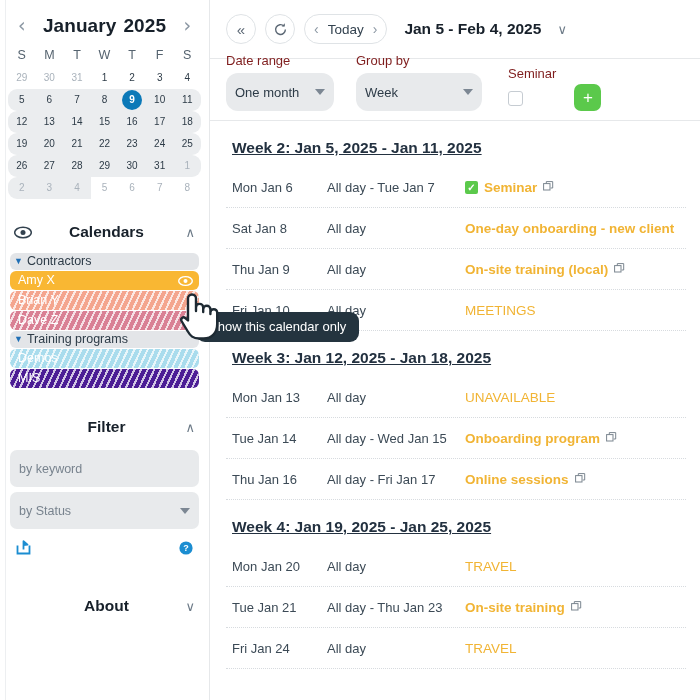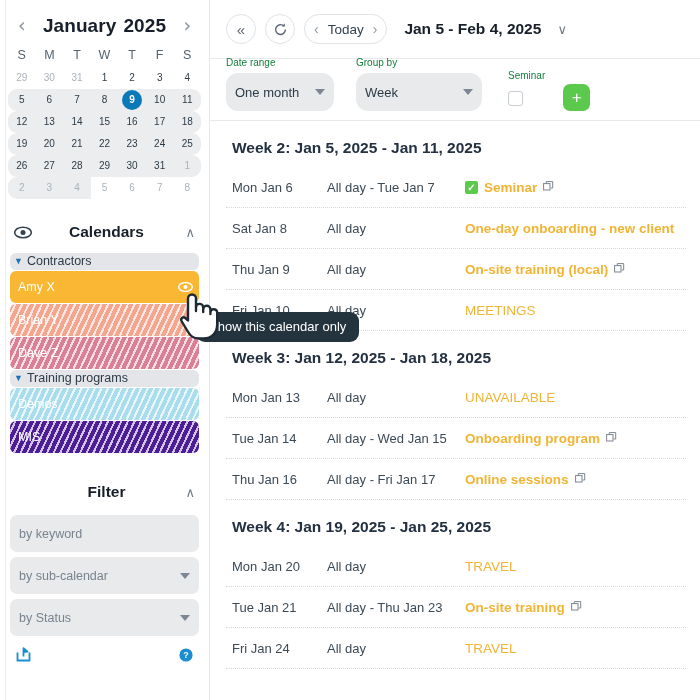--- a/index.html
+++ b/index.html
@@ -69,21 +69,21 @@
   
   .cal-list { padding: 4px 10px 0 10px; }
   .cal-group {
     background: #e3e5e8; border-radius: 6px;
     font-size: 12.5px; color: #2d3b47;
     height: 17px; line-height: 17px; padding-left: 4px;
     margin-bottom: 1px; display: flex; align-items: center;
   }
   .tri { font-size: 9px; color: #1f6fb5; margin-right: 4px; line-height: 1; }
   .cal-item {
-    height: 32px; line-height: 19px; border-radius: 6px;
+    height: 19px; line-height: 19px; border-radius: 6px;
     font-size: 12.5px; padding-left: 8px; margin-bottom: 1px;
     color: #ffffff; position: relative; overflow: hidden;
     display: flex; align-items: center;
   }
   .cal-item .nm { position: relative; z-index: 2; }
   .cal-item.hidden-cal::after {
     content: ""; position: absolute; inset: 0; z-index: 1;
     background: repeating-linear-gradient(115deg, rgba(255,255,255,0) 0px, rgba(255,255,255,0) 4px, rgba(255,255,255,.75) 4px, rgba(255,255,255,.75) 6px);
   }
   .eye-badge {
@@ -115,39 +115,39 @@
   }
   .pill.rnd { width: 30px; font-size: 15px; }
   .pill.today { padding: 0 9px; gap: 9px; font-size: 13.5px; }
   .pill.today .lbl { color: #33424f; }
   .pill.today .ar { color: #8b97a3; font-size: 14px; }
   .range-title { font-size: 15.5px; font-weight: bold; color: #17202a; margin-left: 8px; }
   .range-caret { color: #6c7a87; font-size: 13px; margin-left: 7px; }
 
   .ctlbar { height: 62px; display: flex; align-items: flex-end; gap: 0; padding: 0 14px 9px 16px; border-bottom: 1px solid #e6e8ea; }
   .ctl { display: flex; flex-direction: column; gap: 5px; }
-  .ctl-lbl { font-size: 10px; color: #15803d; }
+  .ctl-lbl { font-size: 13px; color: #7f1d1d; }
   .sel {
     background: #e8eaec; border-radius: 12px; height: 38px; min-width: 108px;
     display: flex; align-items: center; padding: 0 9px; gap: 8px;
     font-size: 13px; color: #2d3b47; cursor: pointer;
   }
   .sel .cap { flex: 1; }
   .ctl.gap1 { margin-left: 22px; }
   .ctl.gap2 { margin-left: 26px; }
   .chk { width: 15px; height: 15px; border: 1px solid #c6ccd2; border-radius: 3px; background: #fff; cursor: pointer; }
   .addbtn {
     width: 27px; height: 27px; border-radius: 7px; background: #5bc94b;
     color: #fff; font-size: 17px; display: flex; align-items: center; justify-content: center;
     margin-left: 18px; margin-bottom: 0; cursor: pointer; font-weight: 300;
   }
 
   
   .agenda { padding: 0 14px 0 16px; }
-  .wk-title { font-size: 15.5px; font-weight: bold; color: #233140; padding: 18px 0 10px 6px; }
+  .wk-title { font-size: 15.5px; font-weight: bold; color: #233140; padding: 18px 0 10px 6px; text-decoration: underline; }
   .ev-row {
     display: flex; align-items: center; height: 41px;
     border-bottom: 1px dotted #d7dbdf; padding-left: 6px;
   }
   .ev-day { width: 95px; font-size: 13px; color: #3c4a56; }
   .ev-when { width: 138px; font-size: 13px; color: #3c4a56; }
   .ev-name { font-size: 13.5px; font-weight: bold; color: #f1b434; display: flex; align-items: center; gap: 6px; }
   .ev-name.plain { font-weight: normal; }
   .gchk { width: 13px; height: 13px; border-radius: 2px; background: #5bc94b; color:#fff; font-size: 10px; display: inline-flex; align-items: center; justify-content: center; }
   .rep { color: #7a858f; font-size: 11px; }
@@ -289,24 +289,20 @@
 
     <div class="sec-head" style="margin-top:22px">
       <div class="sec-ico"></div>
       <div class="sec-title">Filter</div>
       <div class="chev">∧</div>
     </div>
 
     <div class="filter-body">
       <div class="fld">
         <span class="cap">by keyword</span>
-      </div>
-      <div class="fld">
-        <span class="cap">by sub-calendar</span>
-        <span class="caret"></span>
       </div>
       <div class="fld">
         <span class="cap">by Status</span>
         <span class="caret"></span>
       </div>
       <div class="fl-icons">
         <span>
           <svg width="16" height="15" viewBox="0 0 16 15">
               <path d="M1.5 5.5v8h12v-8" fill="none" stroke="#1b8dd1" stroke-width="1.8"></path>
               <path d="M7.5 9.5V2.3M7.5 1.2l4 3.4-4 .6z" fill="#1b8dd1" stroke="#1b8dd1" stroke-width="1.8" stroke-linejoin="round"></path>

